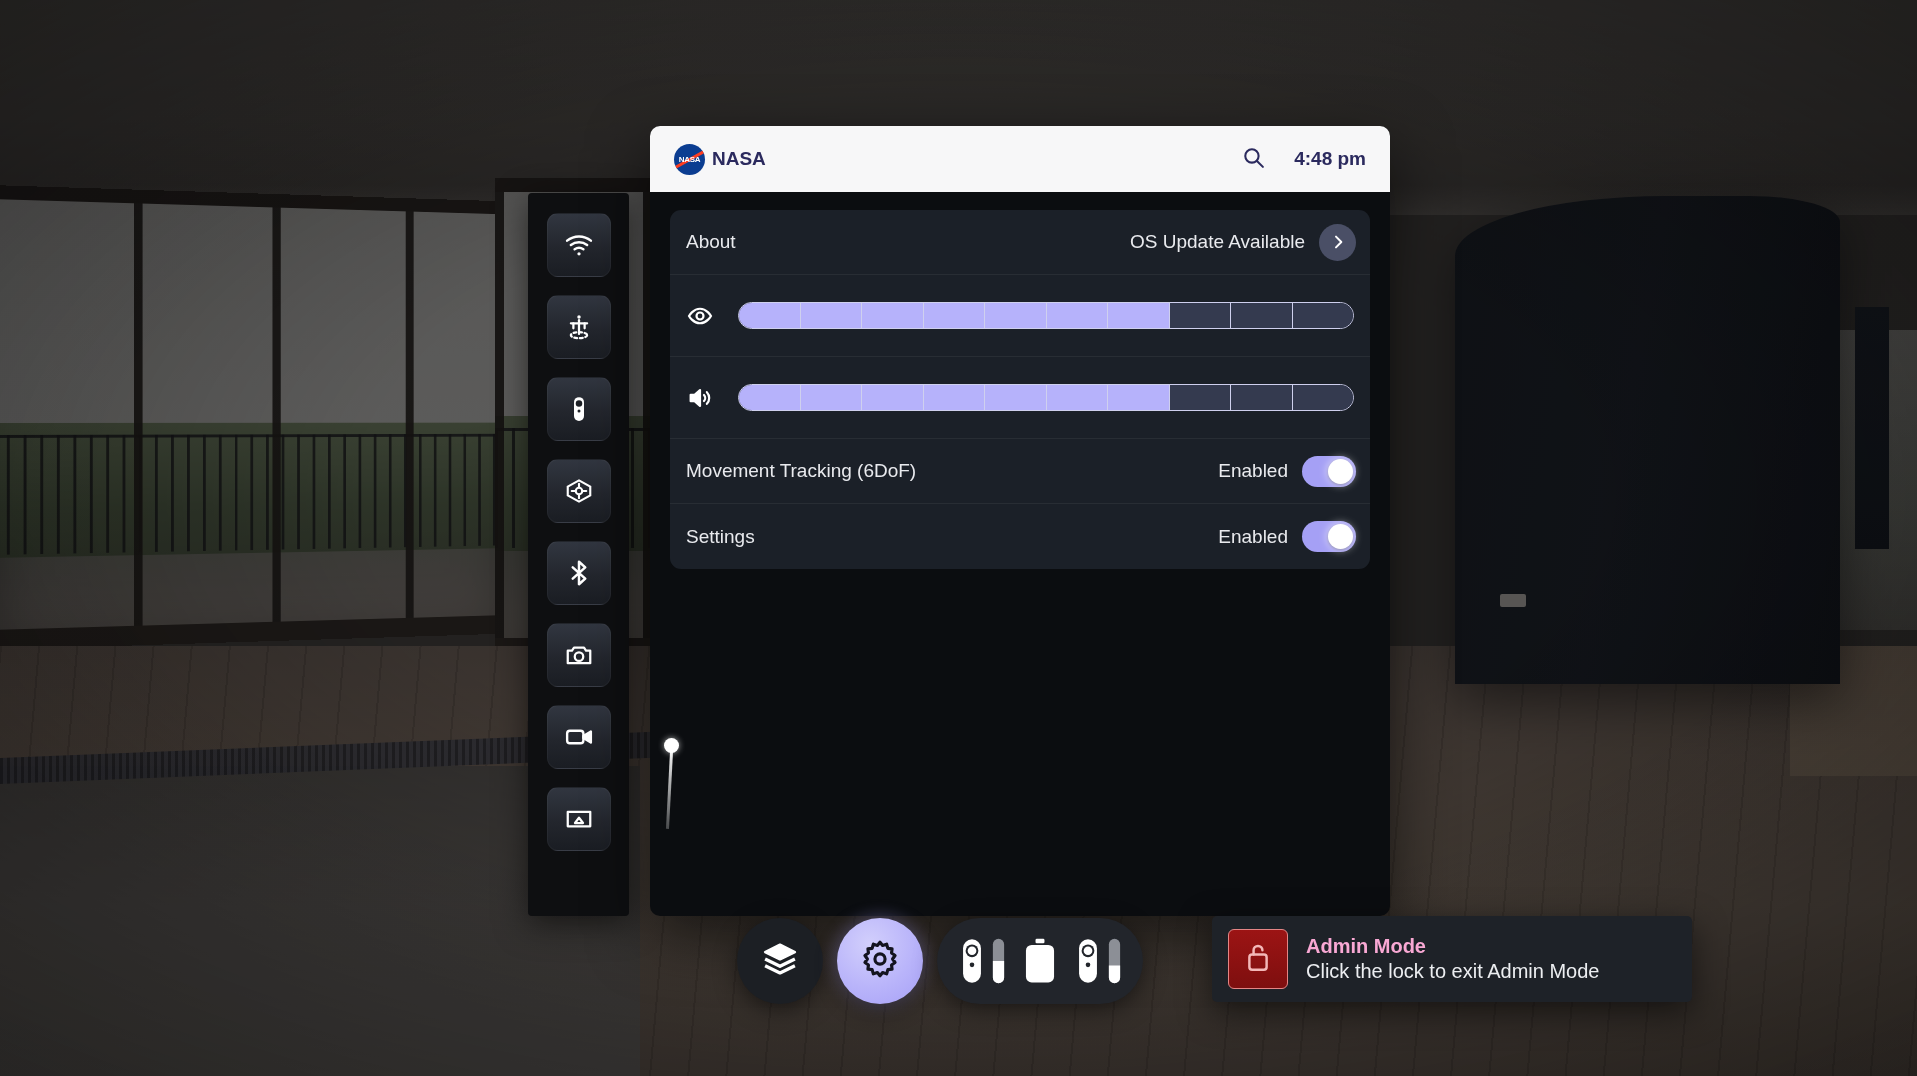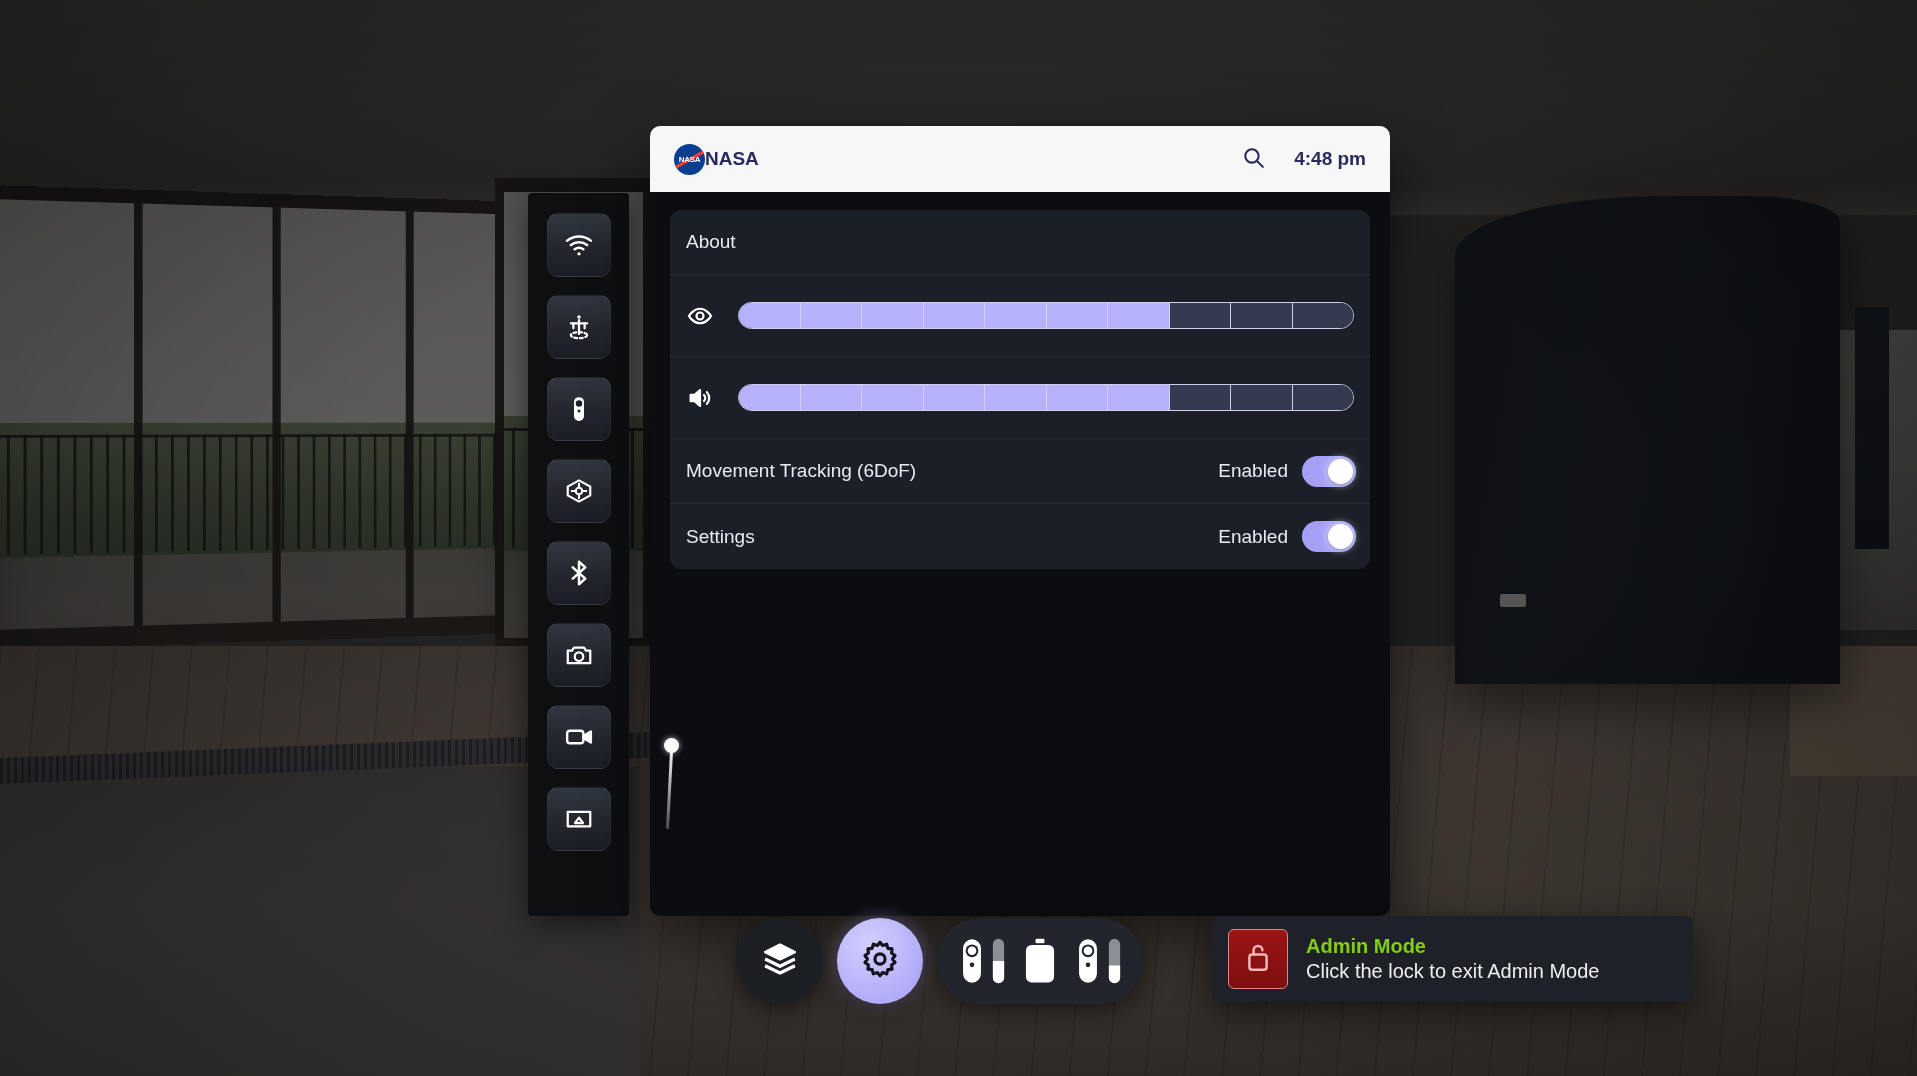--- a/index.html
+++ b/index.html
@@ -194,21 +194,21 @@
     box-shadow: 0 20px 60px rgba(0,0,0,.6);
   }
   #panel-header {
     height: 66px;
     background: #f7f7f8;
     display: flex;
     align-items: center;
     padding: 0 24px;
     position: relative;
   }
-  .nasa-logo-wrap { display: flex; align-items: center; gap: 0; }
+  .nasa-logo-wrap { display: flex; align-items: center; gap: 7px; }
   .nasa-ball {
     width: 31px; height: 31px; border-radius: 50%;
     background: #0b3d91;
     position: relative; overflow: hidden;
     display: flex; align-items: center; justify-content: center;
   }
   .nasa-ball .swoosh {
     position: absolute;
     left: -3px; top: 13px;
     width: 41px; height: 3px;
@@ -402,21 +402,21 @@
   }
   #admin-lock-btn {
     width: 60px; height: 60px;
     border-radius: 6px;
     background: linear-gradient(180deg, #9c1414 0%, #7e0f0f 100%);
     border: 1px solid #e48585;
     display: flex; align-items: center; justify-content: center;
     cursor: pointer;
   }
   #admin-texts { display: flex; flex-direction: column; gap: 2px; }
-  #admin-title { color: #84cc16; font-size: 20px; font-weight: bold; }
+  #admin-title { color: #f9a8d4; font-size: 20px; font-weight: bold; }
   #admin-sub { color: #eceef1; font-size: 20px; }
 </style>
 </head>
 <body>
 
 <div id="room">
   <div class="ceiling"></div>
 
   <div class="window-wall">
     <div class="sky-band"></div>
@@ -556,20 +556,28 @@
       </span>
       <div id="clock">4:48 pm</div>
     </div>
   </div>
 
   <div id="panel-body">
     <div id="settings-card">
 
       <div class="row">
         <div class="row-label">About</div>
+        <div class="row-right">
+          <div class="row-value">OS Update Available</div>
+          <div class="chevron-btn">
+            <svg width="16" height="16" viewBox="0 0 24 24" fill="none" stroke="#fff" stroke-width="3" stroke-linecap="round" stroke-linejoin="round">
+                <path d="M9 4l8 8-8 8"></path>
+              </svg>
+          </div>
+        </div>
       </div>
 
 
 
       <div class="slider-row">
         <div class="slider-icon">
           <svg width="28" height="28" viewBox="0 0 24 24" fill="none" stroke="#fff" stroke-width="1.9">
             <path d="M2.6 12S6 5.8 12 5.8 21.4 12 21.4 12 18 18.2 12 18.2 2.6 12 2.6 12z"></path>
             <circle cx="12" cy="12" r="3"></circle>
           </svg>

